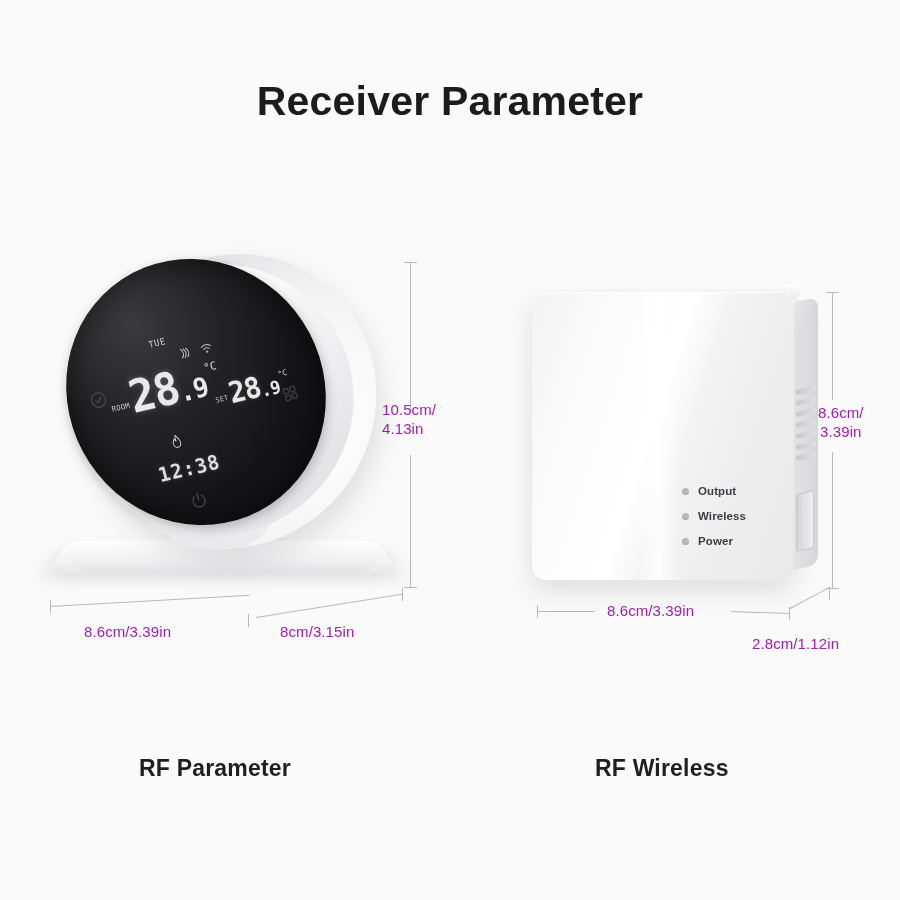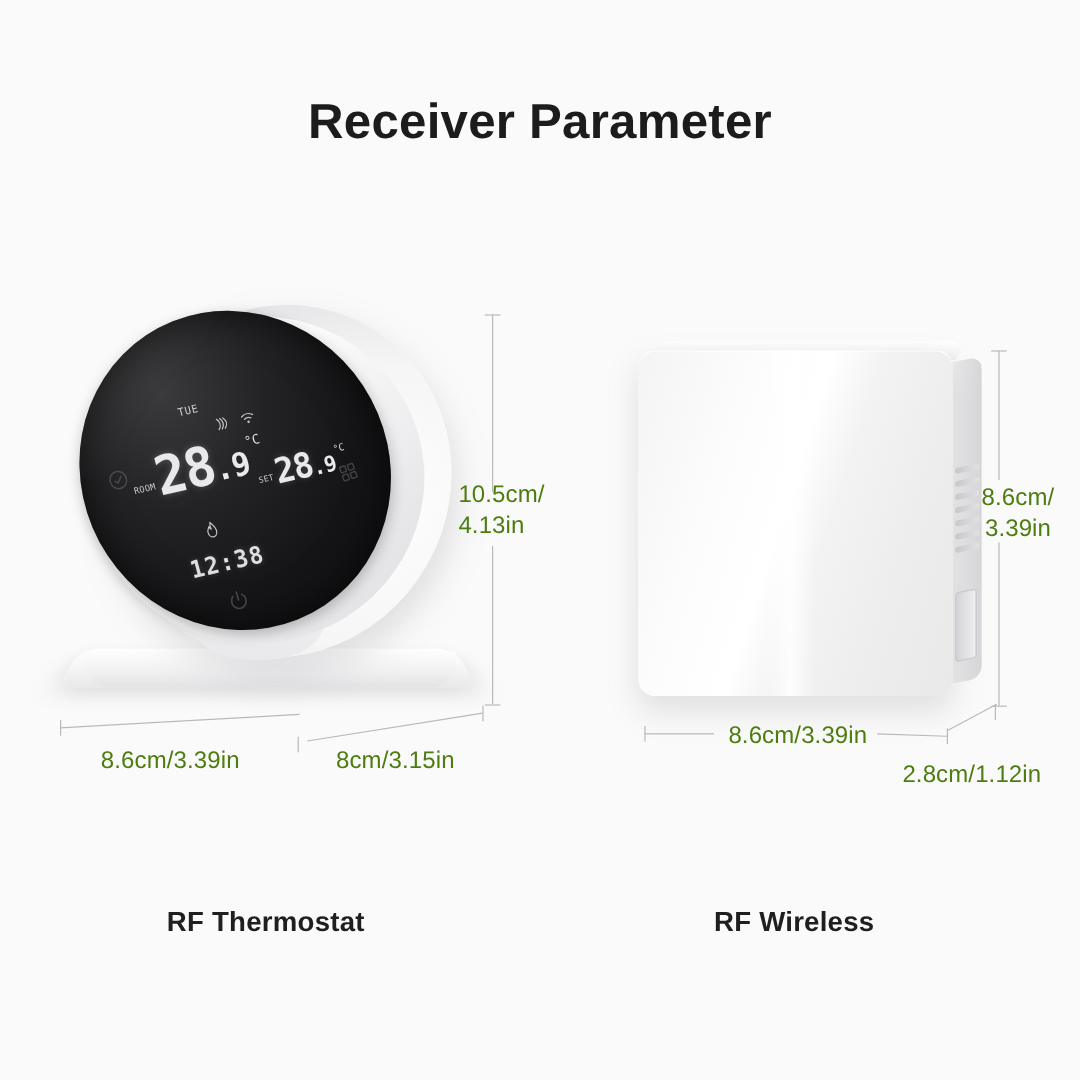--- a/index.html
+++ b/index.html
@@ -25,22 +25,22 @@
     text-align: center;
     font-size: 41px;
     font-weight: bold;
     color: #1c1c1c;
     letter-spacing: 0.2px;
   }
 
   
   .dim-text {
     position: absolute;
-    color: #4d7c0f;
-    font-size: 20px;
+    color: #a21caf;
+    font-size: 15px;
     line-height: 1.28;
     white-space: pre-line;
     letter-spacing: 0.1px;
   }
   .dim-line {
     position: absolute;
     background: #b9b9bc;
   }
   .dim-line.v { width: 1px; }
   .dim-line.h { height: 1px; }
@@ -472,33 +472,47 @@
     <div class="vent"></div>
     <div class="vent"></div>
     <div class="vent"></div>
   </div>
   <div class="recv-port"></div>
 
   <div class="recv-face">
     <div class="recv-face-gloss"></div>
   </div>
 
+  <div class="led-list">
+    <div class="led-row">
+      <span class="led-dot"></span>
+      <span class="led-label">Output</span>
+    </div>
+    <div class="led-row">
+      <span class="led-dot"></span>
+      <span class="led-label">Wireless</span>
+    </div>
+    <div class="led-row">
+      <span class="led-dot"></span>
+      <span class="led-label">Power</span>
+    </div>
+  </div>
 </div>
 
 <div class="dim-line v" style="left:832px; top:292px; height:108px;"></div>
 <div class="tick h" style="left:826px; top:292px;"></div>
 <div class="dim-line v" style="left:832px; top:452px; height:136px;"></div>
 <div class="tick h" style="left:826px; top:588px;"></div>
 <div class="dim-text" style="left:818px; top:403px;text-align:center;">8.6cm/
 3.39in</div>
 
 <div class="dim-line h" style="left:537px; top:611px; width:58px;"></div>
 <div class="tick v" style="left:537px; top:605px;"></div>
 <div class="dim-text" style="left:607px; top:601px;">8.6cm/3.39in</div>
 <div class="dim-line h" style="left:731px; top:611px; width:58px; transform:rotate(2deg); transform-origin:left center;"></div>
 <div class="tick v" style="left:789px; top:607px;"></div>
 
 <div class="dim-line h" style="left:790px; top:608px; width:46px; transform:rotate(-28deg); transform-origin:left center;"></div>
 <div class="tick v" style="left:829px; top:587px;"></div>
 <div class="dim-text" style="left:752px; top:634px;">2.8cm/1.12in</div>
 
-<div class="caption" id="caption-thermostat">RF Thermostat</div>
+<div class="caption" id="caption-thermostat">RF Parameter</div>
 <div class="caption" id="caption-receiver">RF Wireless</div>
 
 </body></html>

